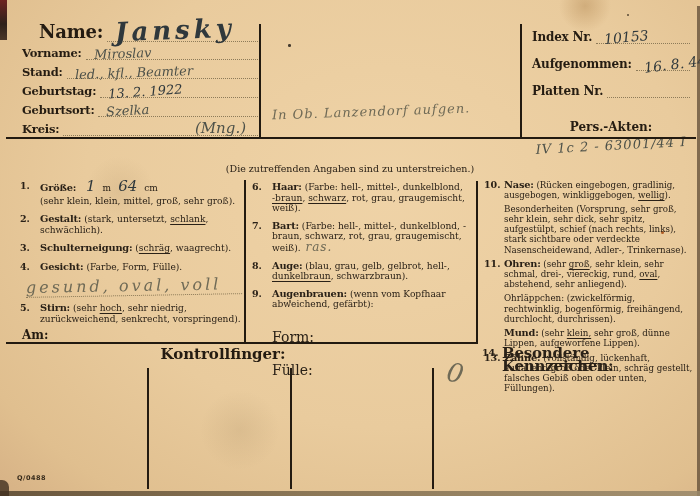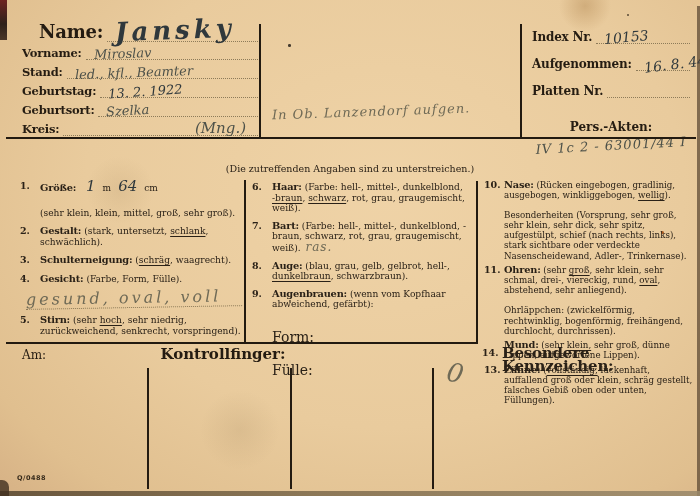--- a/index.html
+++ b/index.html
@@ -58,31 +58,31 @@
   #col3{left:484px;top:180px;width:210px;}
   #item14{left:482px;top:348px;width:212px;position:absolute;}
   .item{position:relative;padding-left:20px;font-size:9.1px;line-height:10.6px;color:#2a2117;}
   #col1 .item{margin-bottom:8px;}
   #col2 .item{margin-bottom:7px;}
   #col3 .item{font-size:8.7px;line-height:10.1px;margin-bottom:4.5px;}
   .inum{position:absolute;left:0;font-weight:bold;font-size:9.5px;}
   .ilabel{font-weight:bold;font-size:9.8px;letter-spacing:-0.2px;}
   #item14 .ilabel{font-size:15px;}
   .u{text-decoration:underline;text-decoration-thickness:1.1px;text-underline-offset:1.6px;}
-  .opts{margin-top:14px;}
-  .ipara{margin-top:10px;}
+  .opts{margin-top:2px;}
+  .ipara{margin-top:4px;}
   .isub{margin-top:22px;font-size:14px;}
   .size-line .hw{font-size:15px;padding:0 7px;}
   .size-unit{font-size:9px;}
   .inline-hw{font-size:12px;letter-spacing:1px;}
   .hw-answer{font-style:italic;font-size:16px;letter-spacing:3px;margin:8px 0 2px -14px;
              padding-bottom:3px;border-bottom:1.4px dotted #8d7b59;transform:rotate(-1deg);}
 
   
-  .am{position:absolute;left:22px;top:348px;font-weight:normal;font-size:12px;color:#241b11;}
+  .am{position:absolute;left:22px;top:328px;font-weight:bold;font-size:12px;color:#241b11;}
   .kf{position:absolute;left:108px;top:345px;width:230px;text-align:center;font-weight:bold;font-size:15px;color:#241b11;}
   .fline{position:absolute;width:1.6px;top:368px;height:121px;background:#241b11;}
   .hw-zero{position:absolute;left:447px;top:358px;font-size:26px;font-style:italic;transform:rotate(12deg);}
   .qcode{position:absolute;left:17px;top:474px;font-size:6.5px;font-weight:bold;color:#362a1a;letter-spacing:.5px;font-family:"DejaVu Sans",sans-serif;}
 </style>
 </head>
 <body>
 
 <div class="card">
 

